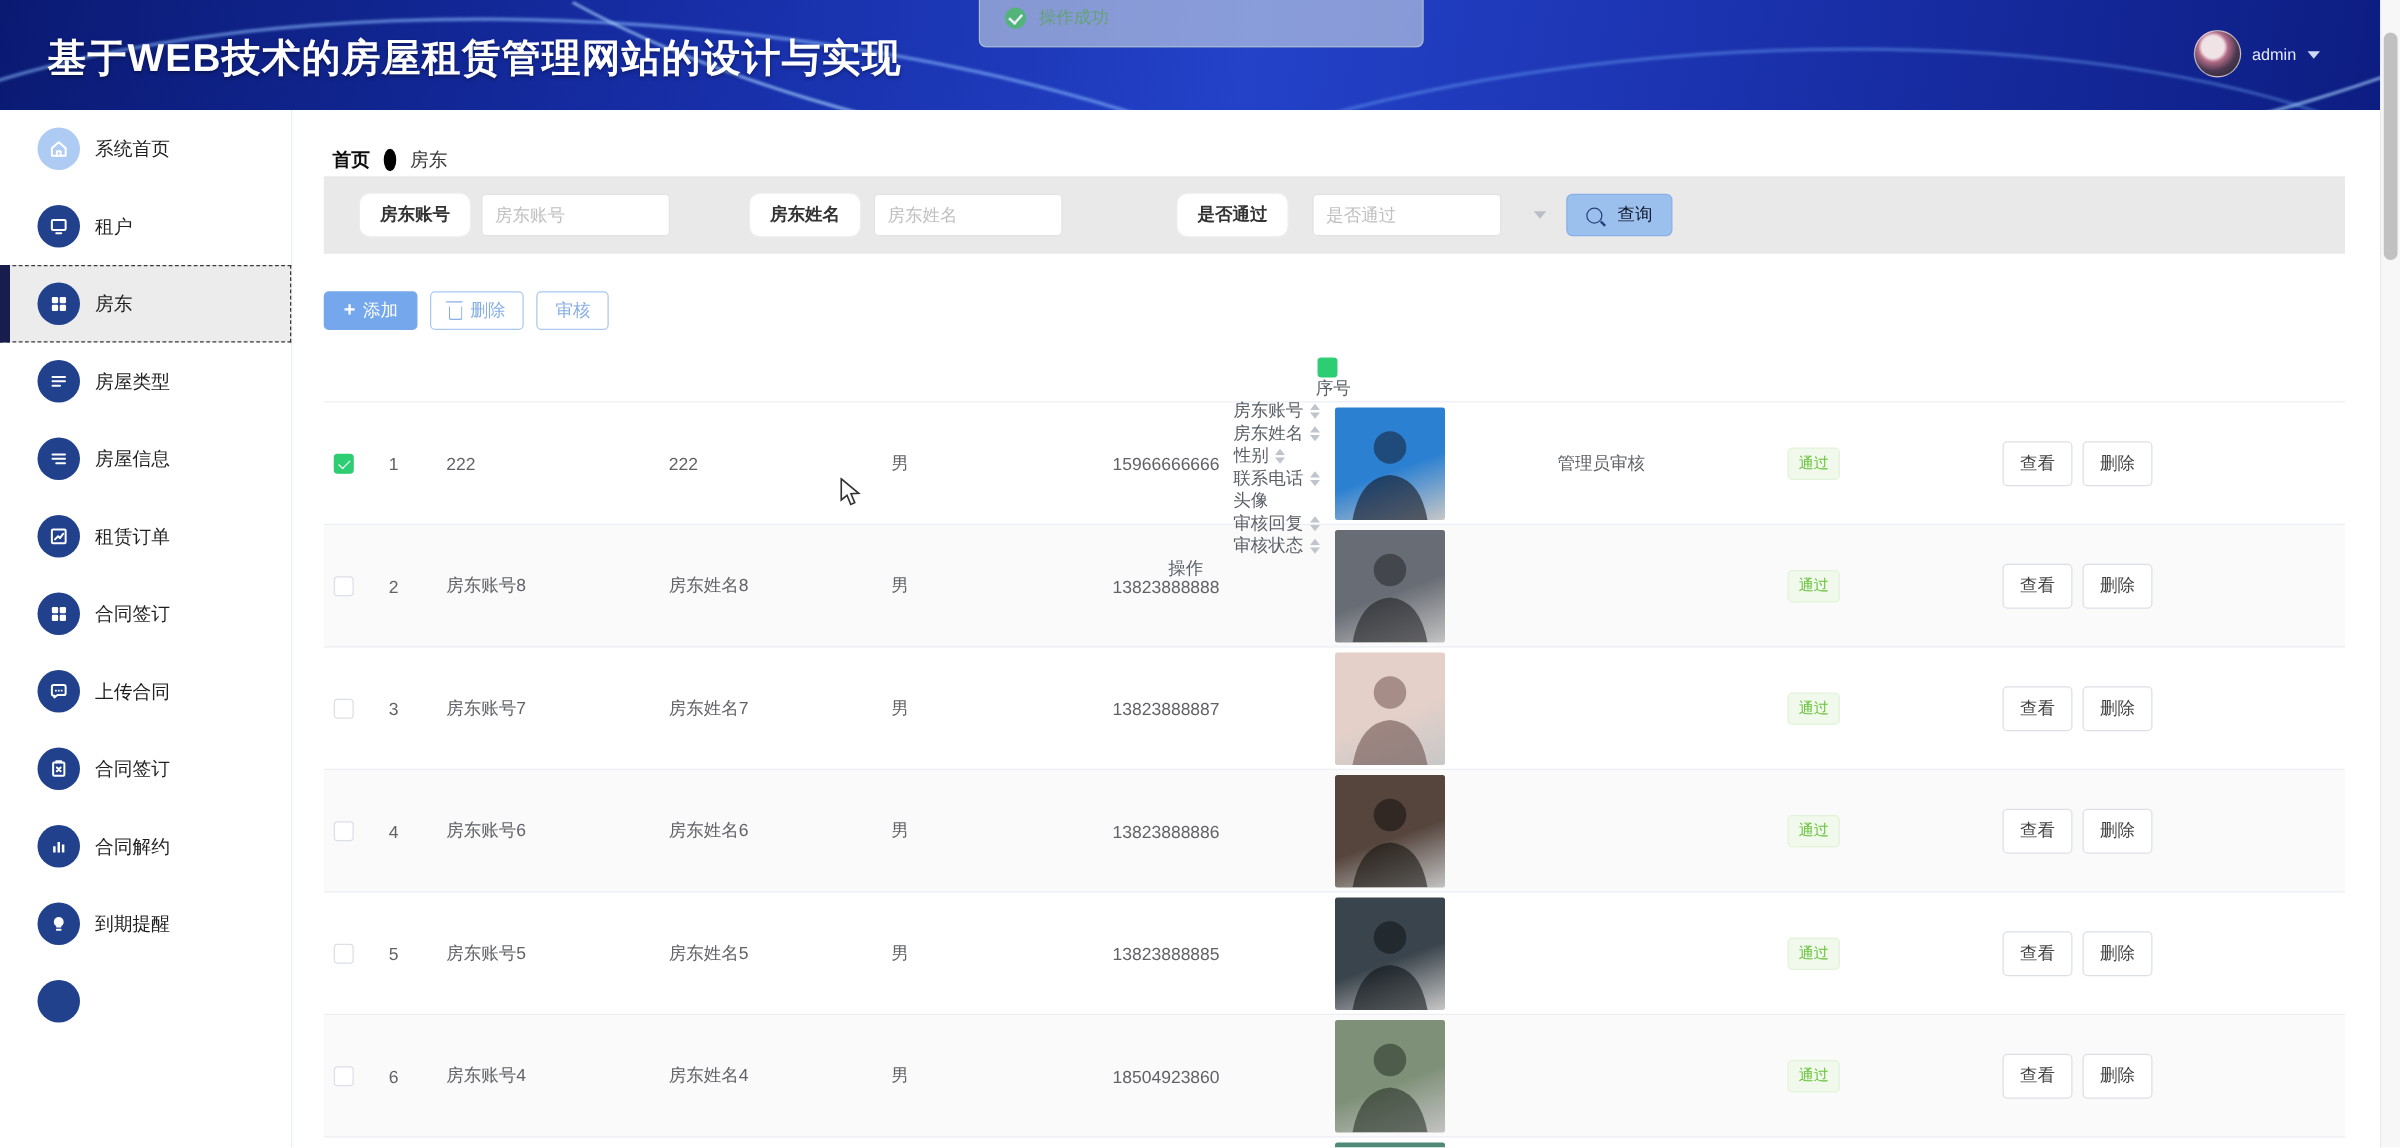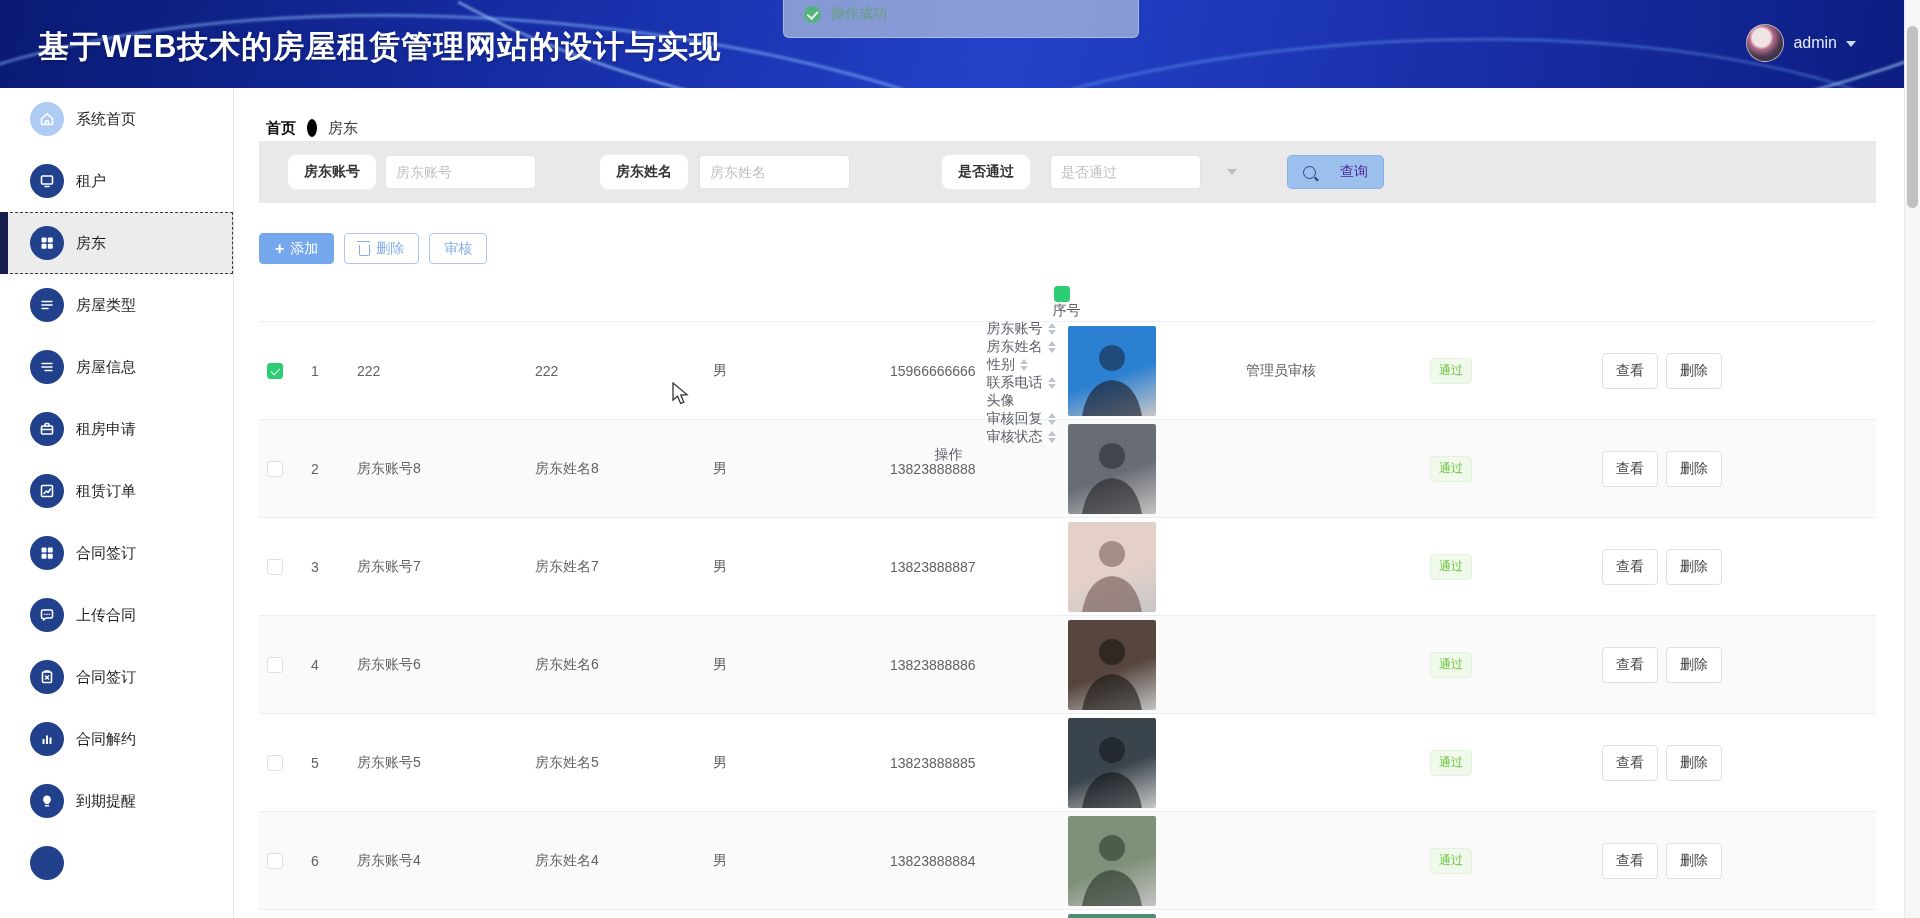--- a/index.html
+++ b/index.html
@@ -8,21 +8,21 @@
 
   
   .topbar { position:relative; height:88px; background:linear-gradient(100deg,#0a1a73 0%,#162da5 28%,#2342c8 52%,#1b32ae 72%,#0c1c80 100%); overflow:hidden; }
   .streak { position:absolute; border-radius:50%; border:3px solid rgba(150,200,255,.45); filter:blur(1px); }
   .s1 { width:1400px; height:500px; left:-200px; top:18px; border-color:rgba(140,190,255,.55) transparent transparent transparent; transform:rotate(4deg); }
   .s2 { width:1900px; height:700px; left:300px; top:-540px; border-color:transparent transparent rgba(170,215,255,.6) transparent; }
   .s3 { width:1200px; height:400px; left:800px; top:40px; border-color:rgba(120,180,255,.35) transparent transparent transparent; transform:rotate(-3deg); }
   .page-title { position:absolute; left:38px; top:26px; color:#fff; font-size:31px; font-weight:bold; letter-spacing:1px; text-shadow:0 1px 3px rgba(0,0,0,.35); white-space:nowrap; }
   .userbox { position:absolute; right:64px; top:24px; display:flex; align-items:center; gap:9px; cursor:pointer; }
   .user-avatar { width:38px; height:38px; border-radius:50%; background:radial-gradient(circle at 40% 35%, #f0e3e6 0 28%, #b36a86 38%, #4a3950 60%, #221d2e 100%); border:1px solid rgba(255,255,255,.6); }
-  .user-name { color:#e6ebff; font-size:16px; }
+  .user-name { color:#e6ebff; font-size:13px; }
   .user-caret { width:0; height:0; border-left:5px solid transparent; border-right:5px solid transparent; border-top:6px solid #cfd9f7; margin-top:2px; }
 
   
   .toast { position:absolute; left:783px; top:-10px; width:356px; height:48px; background:rgba(240,247,238,.5); border:1px solid rgba(215,235,210,.45); border-radius:6px; display:flex; align-items:center; padding-left:20px; gap:10px; z-index:50; }
   .toast-check { width:17px; height:17px; border-radius:50%; background:#49b96b; position:relative; opacity:.85; }
   .toast-check::after { content:""; position:absolute; left:5px; top:3px; width:5px; height:8px; border-right:2px solid #fff; border-bottom:2px solid #fff; transform:rotate(42deg); }
   .toast-text { font-size:14px; color:rgba(90,165,95,.8); }
 
   
   .layout { display:flex; height:830px; }
@@ -41,21 +41,21 @@
   .breadcrumb { display:flex; align-items:center; gap:11px; padding:27px 0 0 32px; height:53px; }
   .bc-home { font-size:15px; font-weight:bold; color:#0d0d0d; cursor:pointer; }
   .bc-sep { width:10px; height:18px; border-radius:50%; background:#000; }
   .bc-cur { font-size:15px; color:#383838; }
 
   .filter-bar { margin-left:25px; width:1617px; height:62px; background:#e9e9e9; display:flex; align-items:center; }
   .f-label { height:34px; background:#fff; border-radius:8px; padding:0 16px; display:flex; align-items:center; font-size:14px; font-weight:bold; color:#333; box-shadow:0 0 0 1px #ededed; }
   .f-input { height:34px; width:151px; border:1px solid #e3e3e3; border-radius:4px; background:#fff; padding:0 10px; font-size:14px; color:#333; font-family:"Liberation Sans",sans-serif; }
   .f-input::placeholder { color:#bfbfbf; }
   .sel-caret { width:0; height:0; border-left:5px solid transparent; border-right:5px solid transparent; border-top:6px solid #b9bec7; margin:0 0 0 26px; }
-  .btn-query { margin-left:50px; height:34px; padding:0 15px; background:#9cc0ee; border:1px solid #86b0e6; border-radius:5px; color:#4c1d95; font-size:14px; display:flex; align-items:center; gap:24px; cursor:pointer; font-family:"Liberation Sans",sans-serif; }
+  .btn-query { margin-left:16px; height:34px; padding:0 15px; background:#9cc0ee; border:1px solid #86b0e6; border-radius:5px; color:#0f172a; font-size:14px; display:flex; align-items:center; gap:12px; cursor:pointer; font-family:"Liberation Sans",sans-serif; }
   .q-icon { width:13px; height:13px; border:1.6px solid #27427f; border-radius:50%; position:relative; }
   .q-icon::after { content:""; position:absolute; width:5px; height:1.6px; background:#27427f; transform:rotate(45deg); left:10px; top:11px; }
 
   .toolbar { margin:30px 0 0 25px; display:flex; gap:10px; }
   .btn { height:31px; border-radius:4px; font-size:14px; display:flex; align-items:center; gap:6px; cursor:pointer; font-family:"Liberation Sans",sans-serif; }
   .btn-add { background:#74a7ec; border:1px solid #74a7ec; color:#fff; padding:0 15px; }
   .plus { font-size:16px; font-weight:bold; line-height:1; }
   .btn-ghost { background:#fff; border:1px solid #a9c8ef; color:#85aee7; padding:0 14px; }
   .trash { width:11px; height:11px; border:1.4px solid #85aee7; border-top:none; border-radius:0 0 2px 2px; position:relative; margin-top:3px; }
   .trash::before { content:""; position:absolute; left:-3px; top:-4px; width:13px; height:1.6px; background:#85aee7; }
@@ -152,29 +152,20 @@
       <span class="side-icon">
           <svg viewBox="0 0 16 16">
             <path d="M3 4.5 h10 M3 8 h10 M6 11.5 h7"></path>
           </svg>
         </span>
       <span class="side-label">房屋信息</span>
     </div>
     <div class="side-item">
       <span class="side-icon">
           <svg viewBox="0 0 16 16">
-            <rect x="2.5" y="5" width="11" height="8" rx="1"></rect>
-            <path d="M6 5 V3.5 a1 1 0 0 1 1-1 h2 a1 1 0 0 1 1 1 V5 M2.5 8.5 h11"></path>
-          </svg>
-        </span>
-      <span class="side-label">租房申请</span>
-    </div>
-    <div class="side-item">
-      <span class="side-icon">
-          <svg viewBox="0 0 16 16">
             <rect x="2.5" y="2.5" width="11" height="11" rx="1"></rect>
             <path d="M5 10.5 L7.5 8 L9 9.5 L11.5 6"></path>
           </svg>
         </span>
       <span class="side-label">租赁订单</span>
     </div>
     <div class="side-item">
       <span class="side-icon">
           <svg viewBox="0 0 16 16">
             <rect class="f" x="2.5" y="2.5" width="5" height="5" rx="1"></rect>
@@ -449,21 +440,21 @@
       </div>
 
       <div class="tr row stripe">
         <div class="cell c-cb">
             <span class="cb"></span>
           </div>
         <div class="cell c-no">6</div>
         <div class="cell c-acc">房东账号4</div>
         <div class="cell c-name">房东姓名4</div>
         <div class="cell c-gen">男</div>
-        <div class="cell c-ph">13823888884</div>
+        <div class="cell c-ph">18504923860</div>
         <div class="cell c-av">
             <div class="avatar" style="background: linear-gradient(160deg, rgb(126, 144, 120) 0%, rgb(126, 144, 120) 55%, rgba(0, 0, 0, 0.22));">
               <svg viewBox="0 0 88 90">
                 <circle cx="44" cy="32" r="13" fill="rgba(30,40,30,.5)"></circle>
                 <path d="M14 90 Q20 56 44 54 Q68 56 74 90 Z" fill="rgba(30,40,30,.55)"></path>
               </svg>
             </div>
           </div>
         <div class="cell c-rep"></div>
         <div class="cell c-st">

